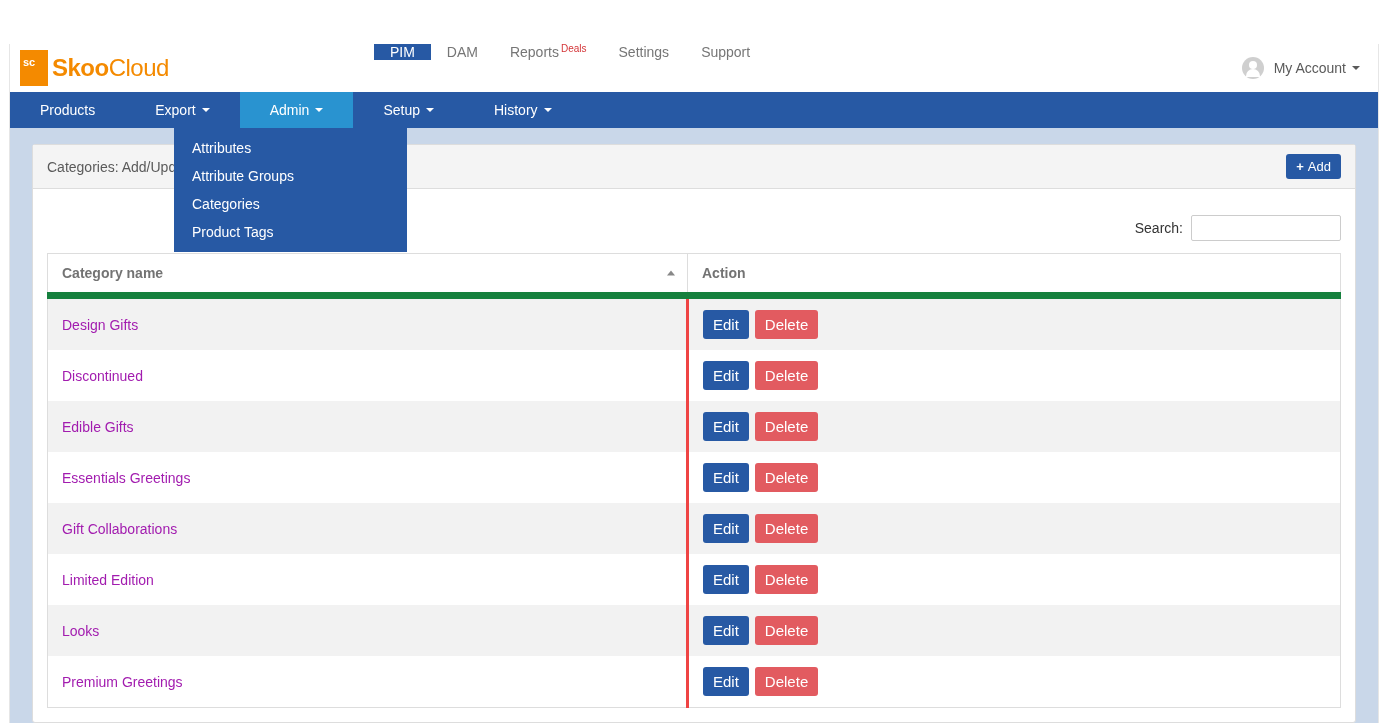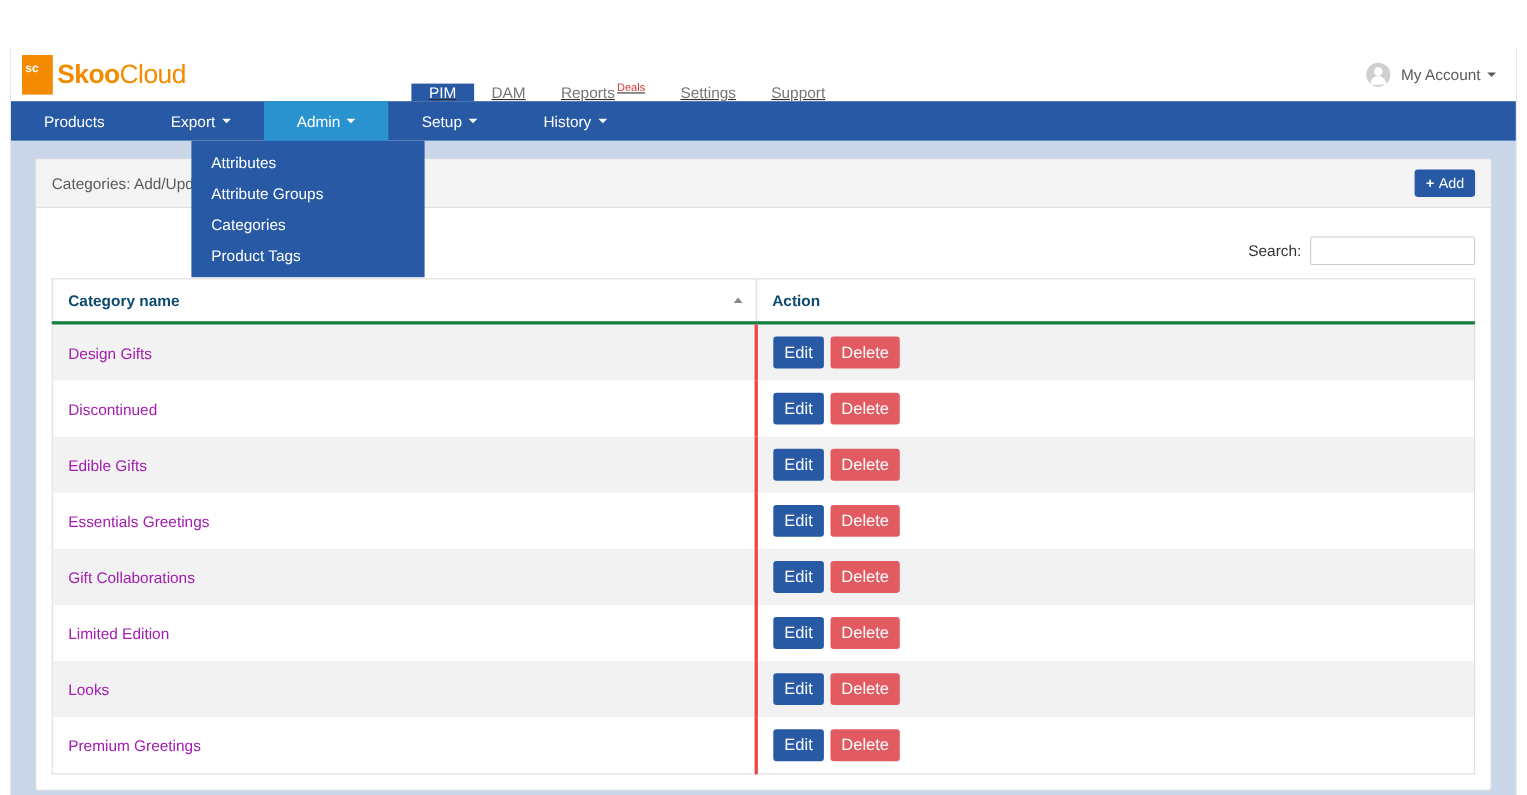--- a/index.html
+++ b/index.html
@@ -40,23 +40,22 @@
   }
   .brand-text {
     font-size: 24px;
     color: #f48a00;
     font-weight: 600;
     letter-spacing: -0.5px;
   }
   .brand-text .light { font-weight: 400; }
   .top-tabs {
     display: flex;
-    align-items: flex-end;
+    align-items: flex-start;
     margin-left: 185px;
-    text-decoration: underline;
   }
   .top-tab {
     display: flex;
     align-items: center;
     padding: 0 16px;
     color: #767676;
     cursor: pointer;
     font-size: 14px;
   }
   .top-tab.active {
@@ -111,21 +110,21 @@
     cursor: pointer;
   }
   .sub-item.active {
     background: #2993d0;
   }
 
   .admin-dropdown {
     position: absolute;
     top: 128px;
     left: 174px;
-    width: 212px;
+    width: 233px;
     background: #2759a4;
     padding: 6px 0;
     z-index: 10;
   }
   .admin-dropdown .dd-item {
     color: #fff;
     padding: 6px 18px;
     font-size: 14px;
     cursor: pointer;
   }
@@ -184,23 +183,23 @@
     margin: 0 14px 14px;
     border-collapse: collapse;
     border:1px solid #ddd;
   }
   table.cat th, table.cat td {
     text-align:left;
     padding:11px 14px;
     font-size:14px;
   }
   table.cat th {
-    border-bottom:3px solid #15803d;
+    border-bottom:7px solid #15803d;
     font-weight:bold;
-    color:#0c4a6e;
+    color:#737373;
     position:relative;
   }
   table.cat th.sorted::after{
     content:"";position:absolute;right:12px;top:50%;
     width:0;height:0;border-left:4px solid transparent;border-right:4px solid transparent;border-bottom:5px solid #888;
     transform:translateY(-50%);
   }
   table.cat th:first-child{ width:640px; border-right:1px solid #ddd;}
   table.cat td:first-child{ border-right:3px solid #ef4444; color:#a21caf;}
   table.cat tr:nth-child(odd) td { background:#f2f2f2; }

